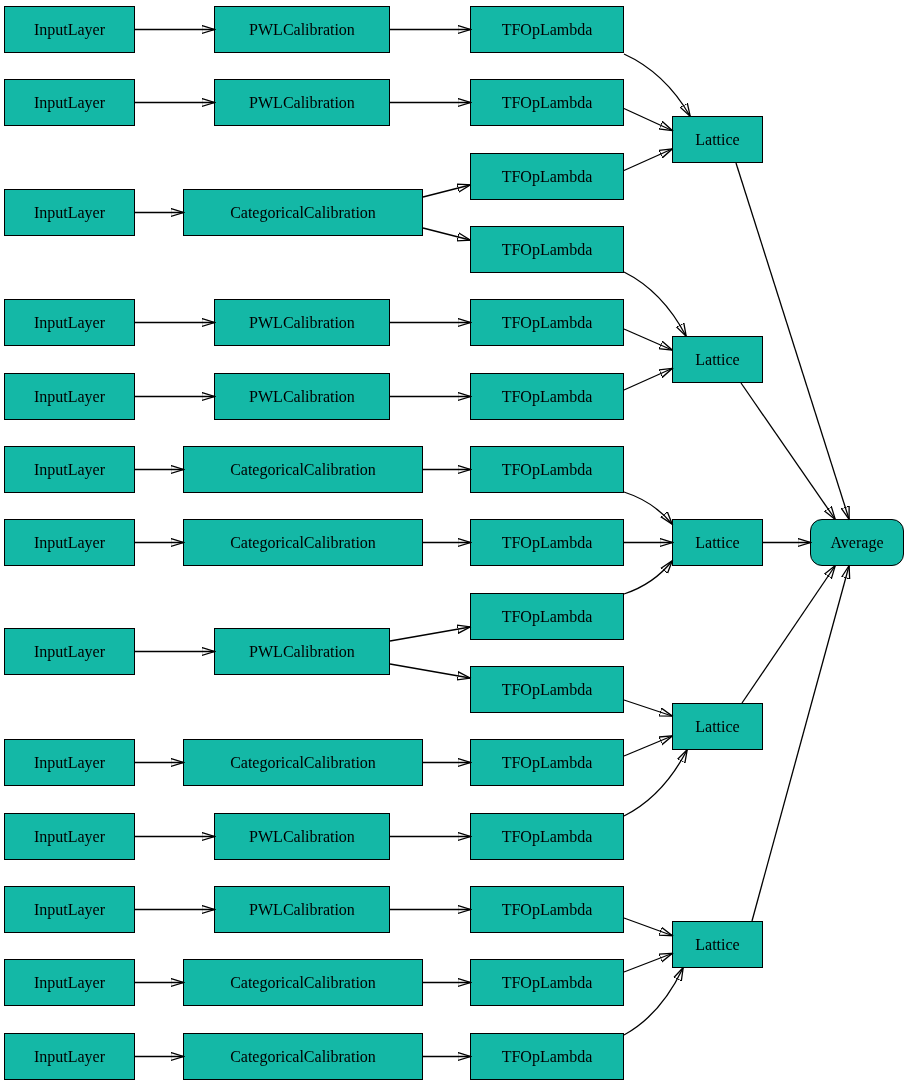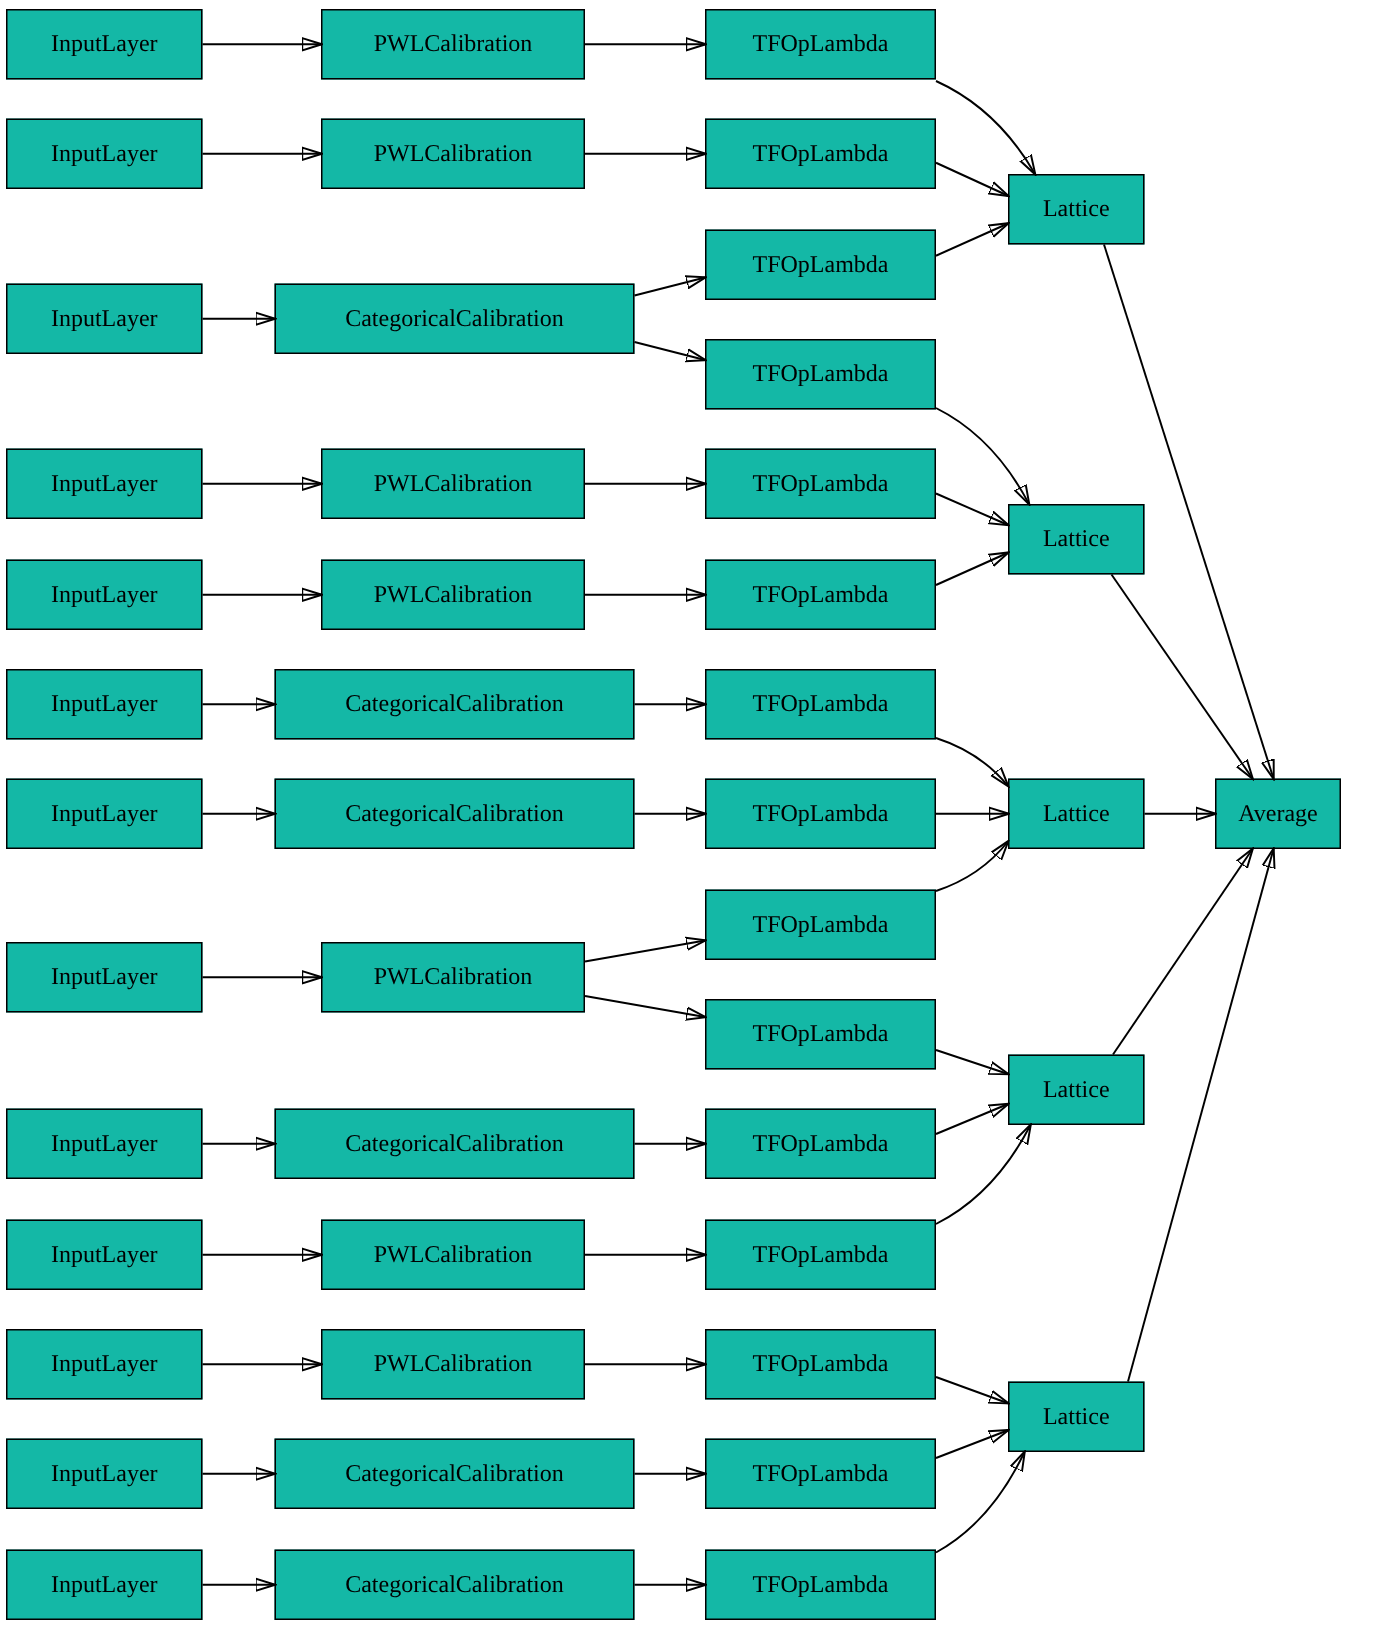--- a/index.html
+++ b/index.html
@@ -77,21 +77,21 @@
       <div class="node" style="left: 183px; top: 959px; width: 240px; height: 47px;">CategoricalCalibration</div>
       <div class="node" style="left: 470px; top: 959px; width: 154px; height: 47px;">TFOpLambda</div>
       <div class="node" style="left: 4px; top: 1033px; width: 131px; height: 47px;">InputLayer</div>
       <div class="node" style="left: 183px; top: 1033px; width: 240px; height: 47px;">CategoricalCalibration</div>
       <div class="node" style="left: 470px; top: 1033px; width: 154px; height: 47px;">TFOpLambda</div>
       <div class="node" style="left: 672px; top: 116px; width: 91px; height: 47px;">Lattice</div>
       <div class="node" style="left: 672px; top: 336px; width: 91px; height: 47px;">Lattice</div>
       <div class="node" style="left: 672px; top: 519px; width: 91px; height: 47px;">Lattice</div>
       <div class="node" style="left: 672px; top: 703px; width: 91px; height: 47px;">Lattice</div>
       <div class="node" style="left: 672px; top: 921px; width: 91px; height: 47px;">Lattice</div>
-      <div class="node" style="left: 810px; top: 519px; width: 84px; height: 47px;">Average</div>
+      <div class="node" style="left: 810px; top: 519px; width: 94px; height: 47px; border-radius: 12px;">Average</div>
     </div>
   <svg class="edges" id="edges-layer" viewBox="0 0 916 1087" xmlns="http://www.w3.org/2000/svg">
     <defs>
       <marker id="arrowhead" markerWidth="14" markerHeight="11" refX="12.5" refY="5" orient="auto" markerUnits="userSpaceOnUse">
         <path d="M0,0.9 L13,5 L0,9.1 Z" fill="#000000" stroke="none"></path>
       </marker>
     </defs>
     <g id="edge-group">
         <path d="M135,29.5 L214,29.5" marker-end="url(#arrowhead)" stroke="#000000"></path>
         <path d="M135,102.5 L214,102.5" marker-end="url(#arrowhead)" stroke="#000000"></path>

